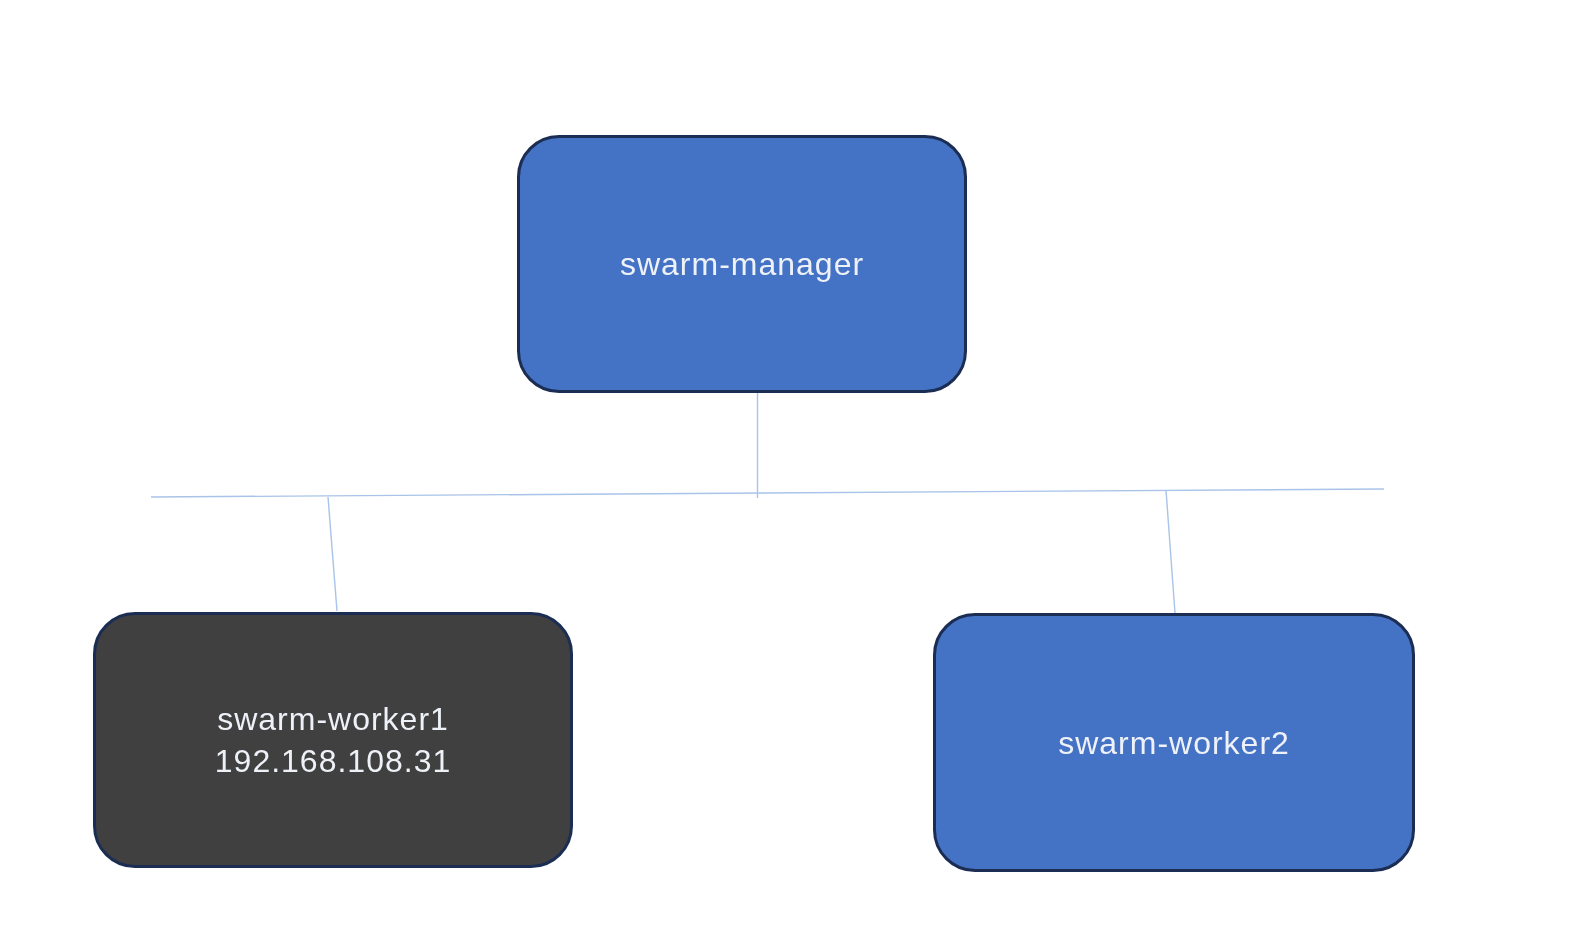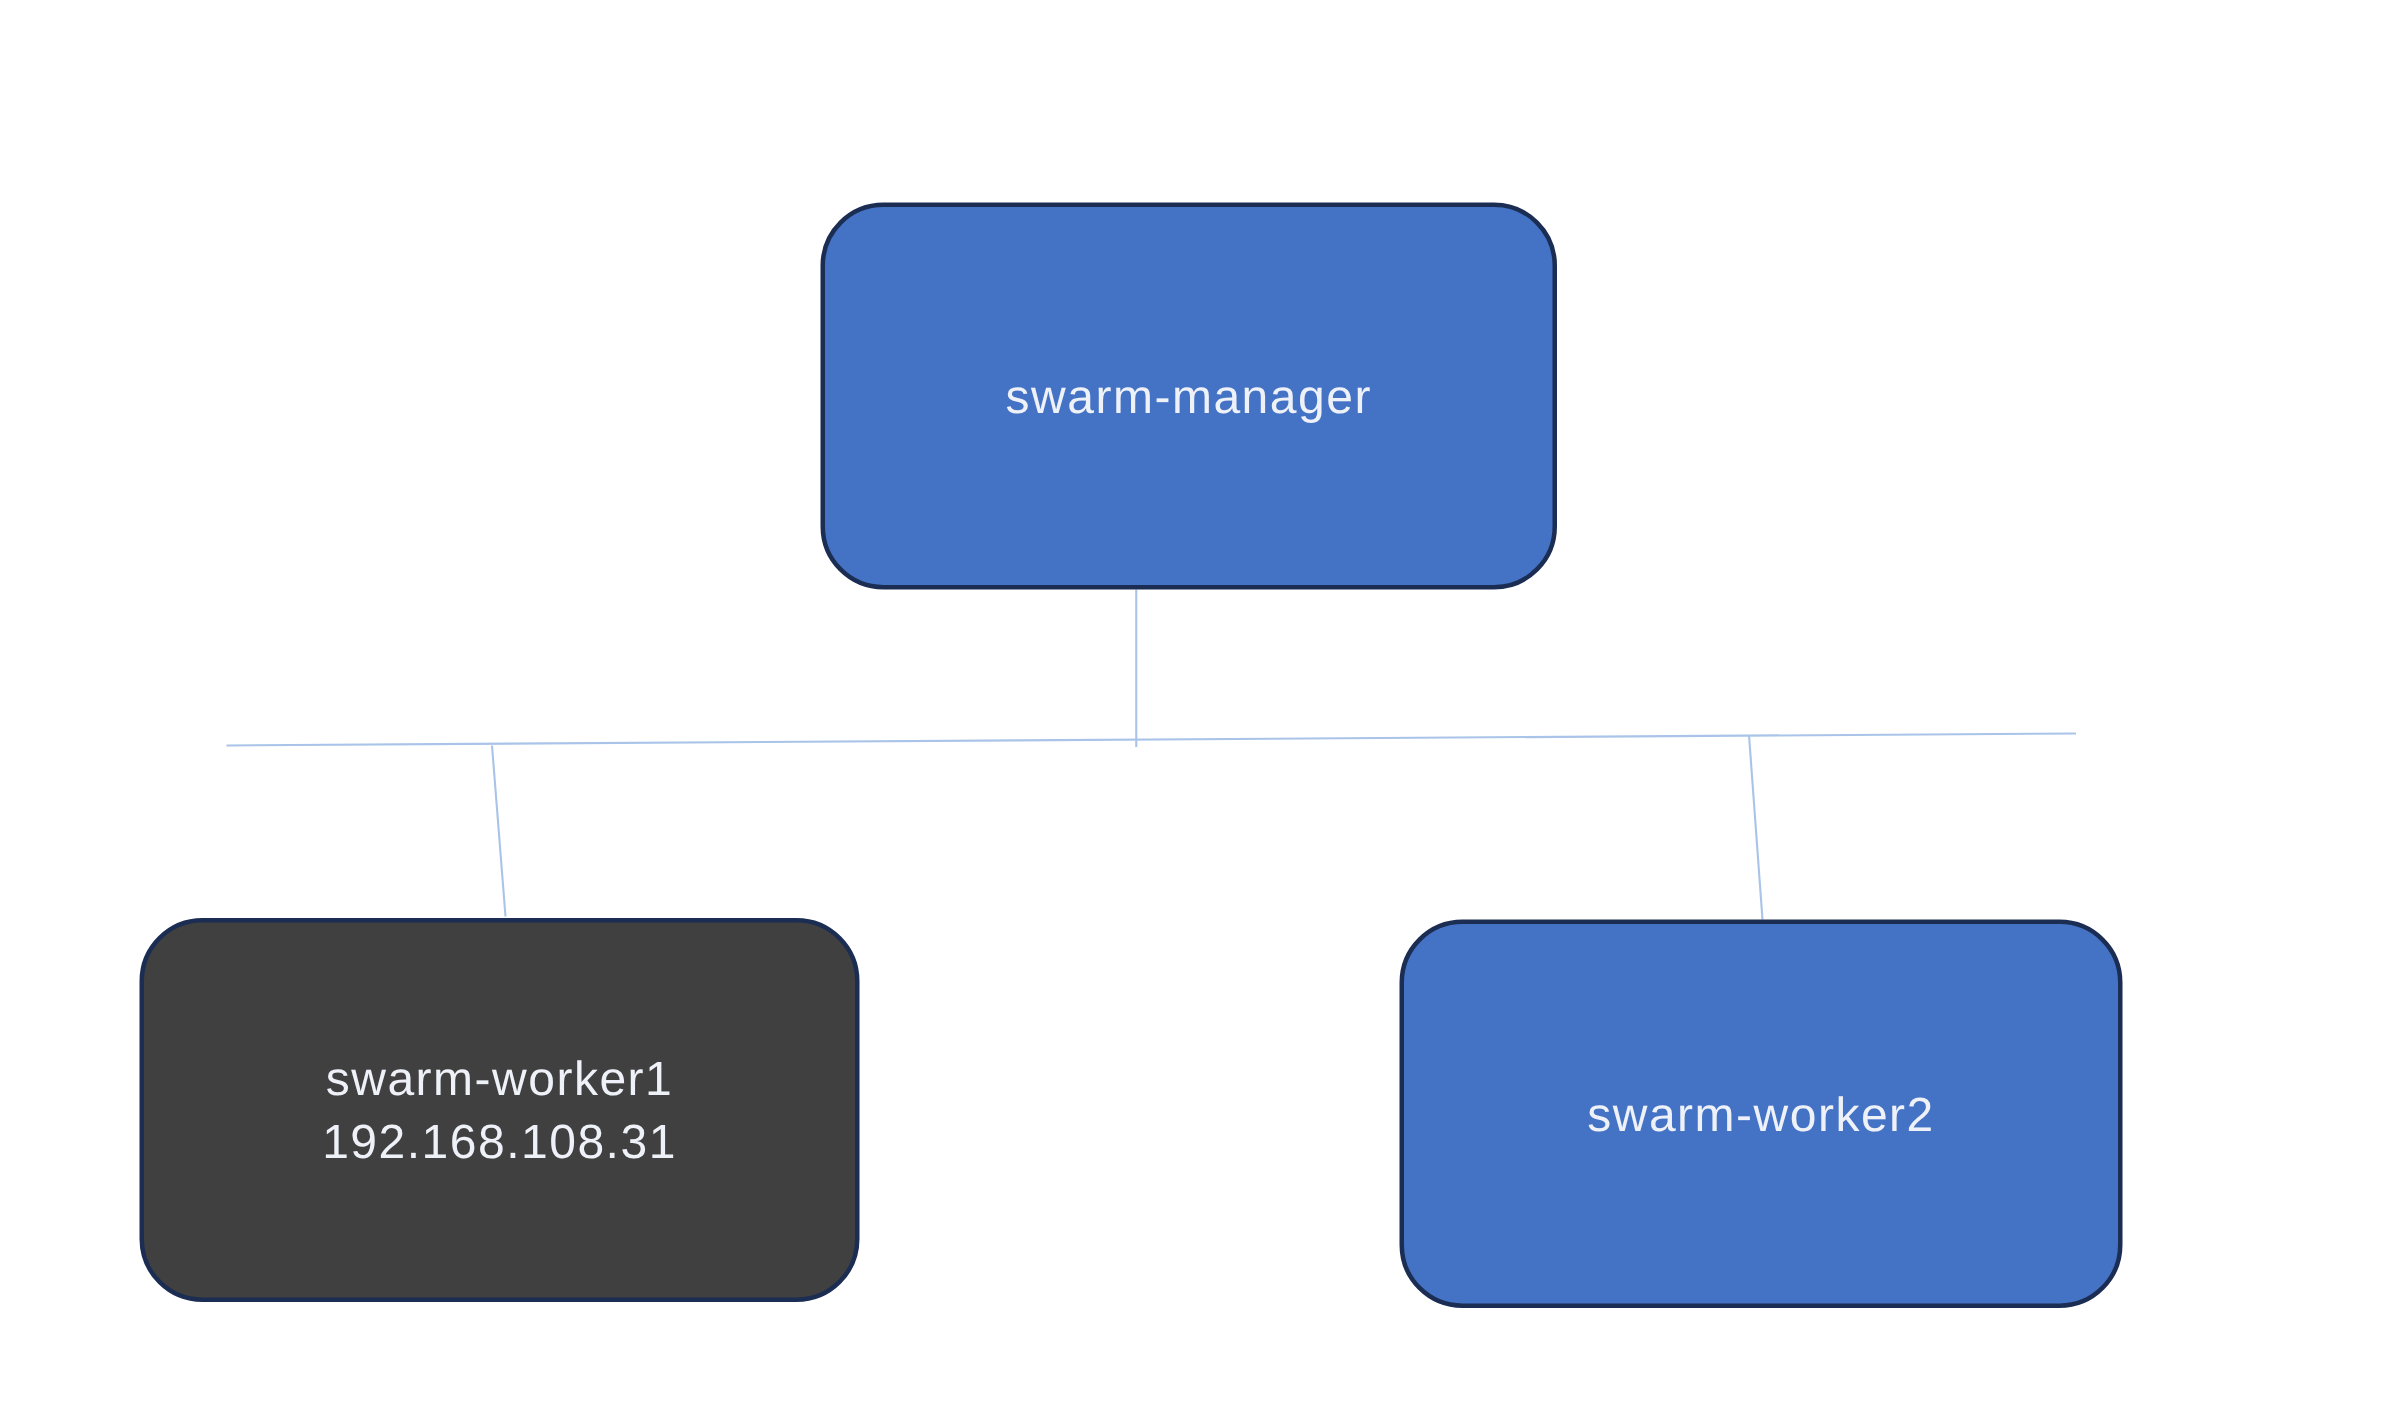--- a/index.html
+++ b/index.html
@@ -43,23 +43,23 @@
   }
   .node .node-label,
   .node .node-ip {
     font-size: 32px;
     line-height: 42px;
     letter-spacing: 1px;
     font-weight: 400;
     white-space: nowrap;
   }
   #node-manager {
-    left: 547px;
+    left: 517px;
     top: 135px;
-    width: 491px;
+    width: 450px;
     height: 258px;
   }
   #node-worker1 {
     left: 93px;
     top: 612px;
     width: 480px;
     height: 256px;
   }
   #node-worker2 {
     left: 933px;

